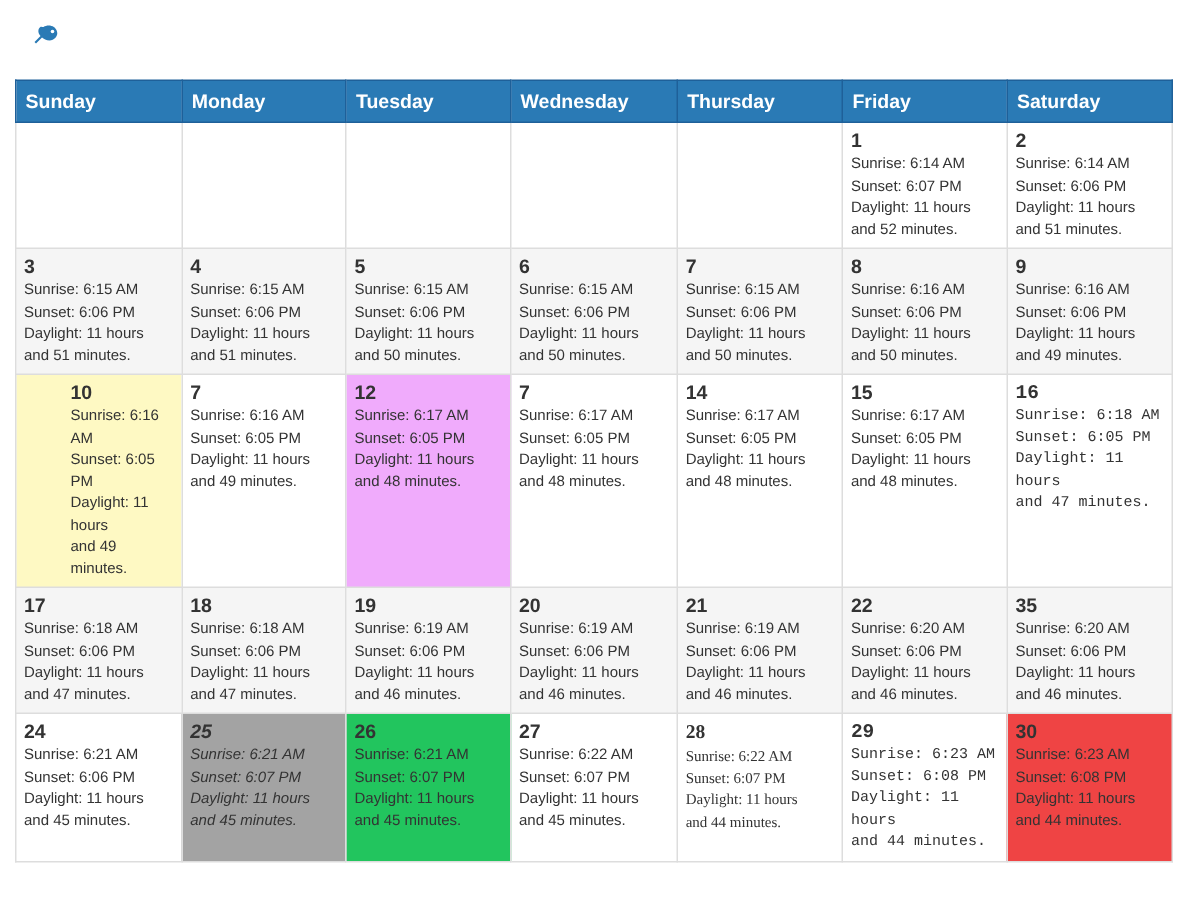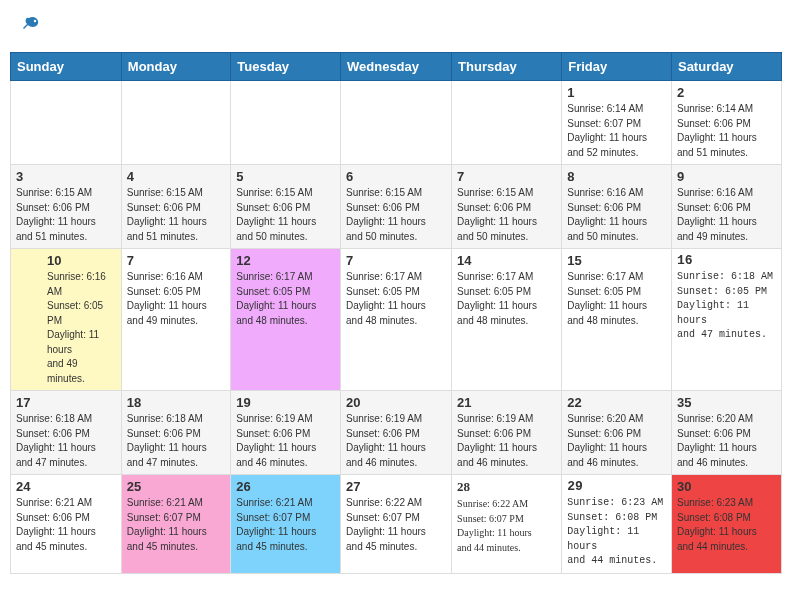--- a/index.html
+++ b/index.html
@@ -299,28 +299,28 @@
         </td>
       </tr>
       <tr>
         <td style="background: rgb(255, 255, 255);">
           <span class="day-num">24</span>
           <div class="day-info" style="white-space: pre-line;">Sunrise: 6:21 AM
 Sunset: 6:06 PM
 Daylight: 11 hours
 and 45 minutes.</div>
         </td>
-        <td style="background: #f9a8d4;">
+        <td style="background: #a3a3a3; font-style: italic;">
           <span class="day-num">25</span>
           <div class="day-info" style="white-space: pre-line;">Sunrise: 6:21 AM
 Sunset: 6:07 PM
 Daylight: 11 hours
 and 45 minutes.</div>
         </td>
-        <td style="background: #7dd3fc; margin-top: 20px;">
+        <td style="background: #22c55e; margin-top: 20px;">
           <span class="day-num">26</span>
           <div class="day-info" style="white-space: pre-line;">Sunrise: 6:21 AM
 Sunset: 6:07 PM
 Daylight: 11 hours
 and 45 minutes.</div>
         </td>
         <td style="background: rgb(255, 255, 255);">
           <span class="day-num">27</span>
           <div class="day-info" style="white-space: pre-line;">Sunrise: 6:22 AM
 Sunset: 6:07 PM

